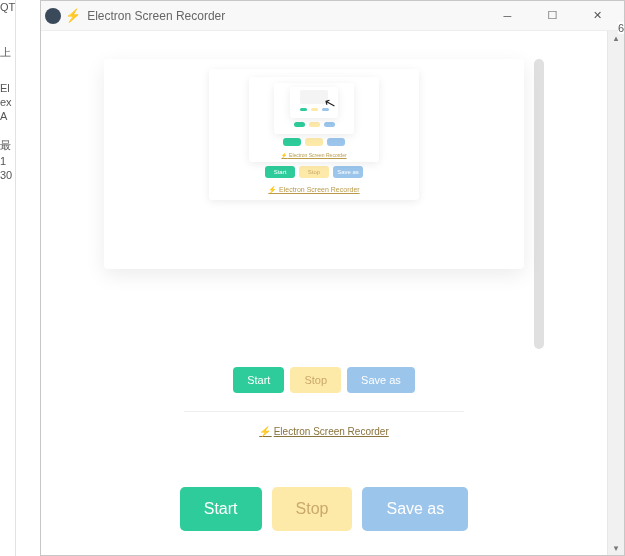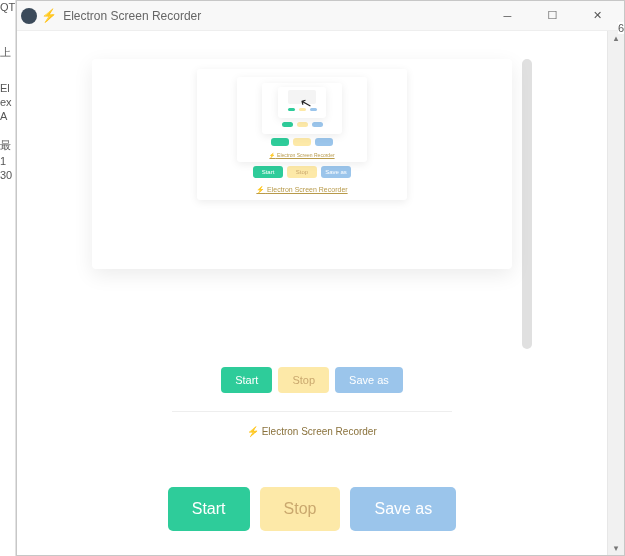--- a/index.html
+++ b/index.html
@@ -7,20 +7,21 @@
     font-family: -apple-system, "Segoe UI", Arial, sans-serif;
     background: #fff;
     width: 625px;
     height: 556px;
     overflow: hidden;
     position: relative;
   }
   .outer {
     display: flex;
     height: 556px;
+    gap: 24px;
   }
   .left-fragment {
     width: 16px;
     height: 556px;
     background: #fff;
     border-right: 1px solid #e2e2e2;
     font-size: 11px;
     color: #555;
     overflow: hidden;
     white-space: nowrap;
@@ -162,20 +163,21 @@
   .btn-mid.green { background: #2ecc9a; }
   .btn-mid.yellow { background: #fde9a8; color: #caa86e; }
   .btn-mid.blue { background: #9bc5eb; }
   .divider-mid {
     width: 280px; height: 1px; background: #eee; margin-top: 18px;
   }
   .title-link-mid {
     margin-top: 14px;
     font-size: 10px;
     color: #8a723c;
+    text-decoration: underline;
   }
   .title-link-mid .bolt-emoji { color: #f2b200; margin-right: 2px;}
 
   .button-row-big {
     display: flex;
     gap: 10px;
     margin-top: 50px;
   }
   .btn-big {
     height: 44px;

